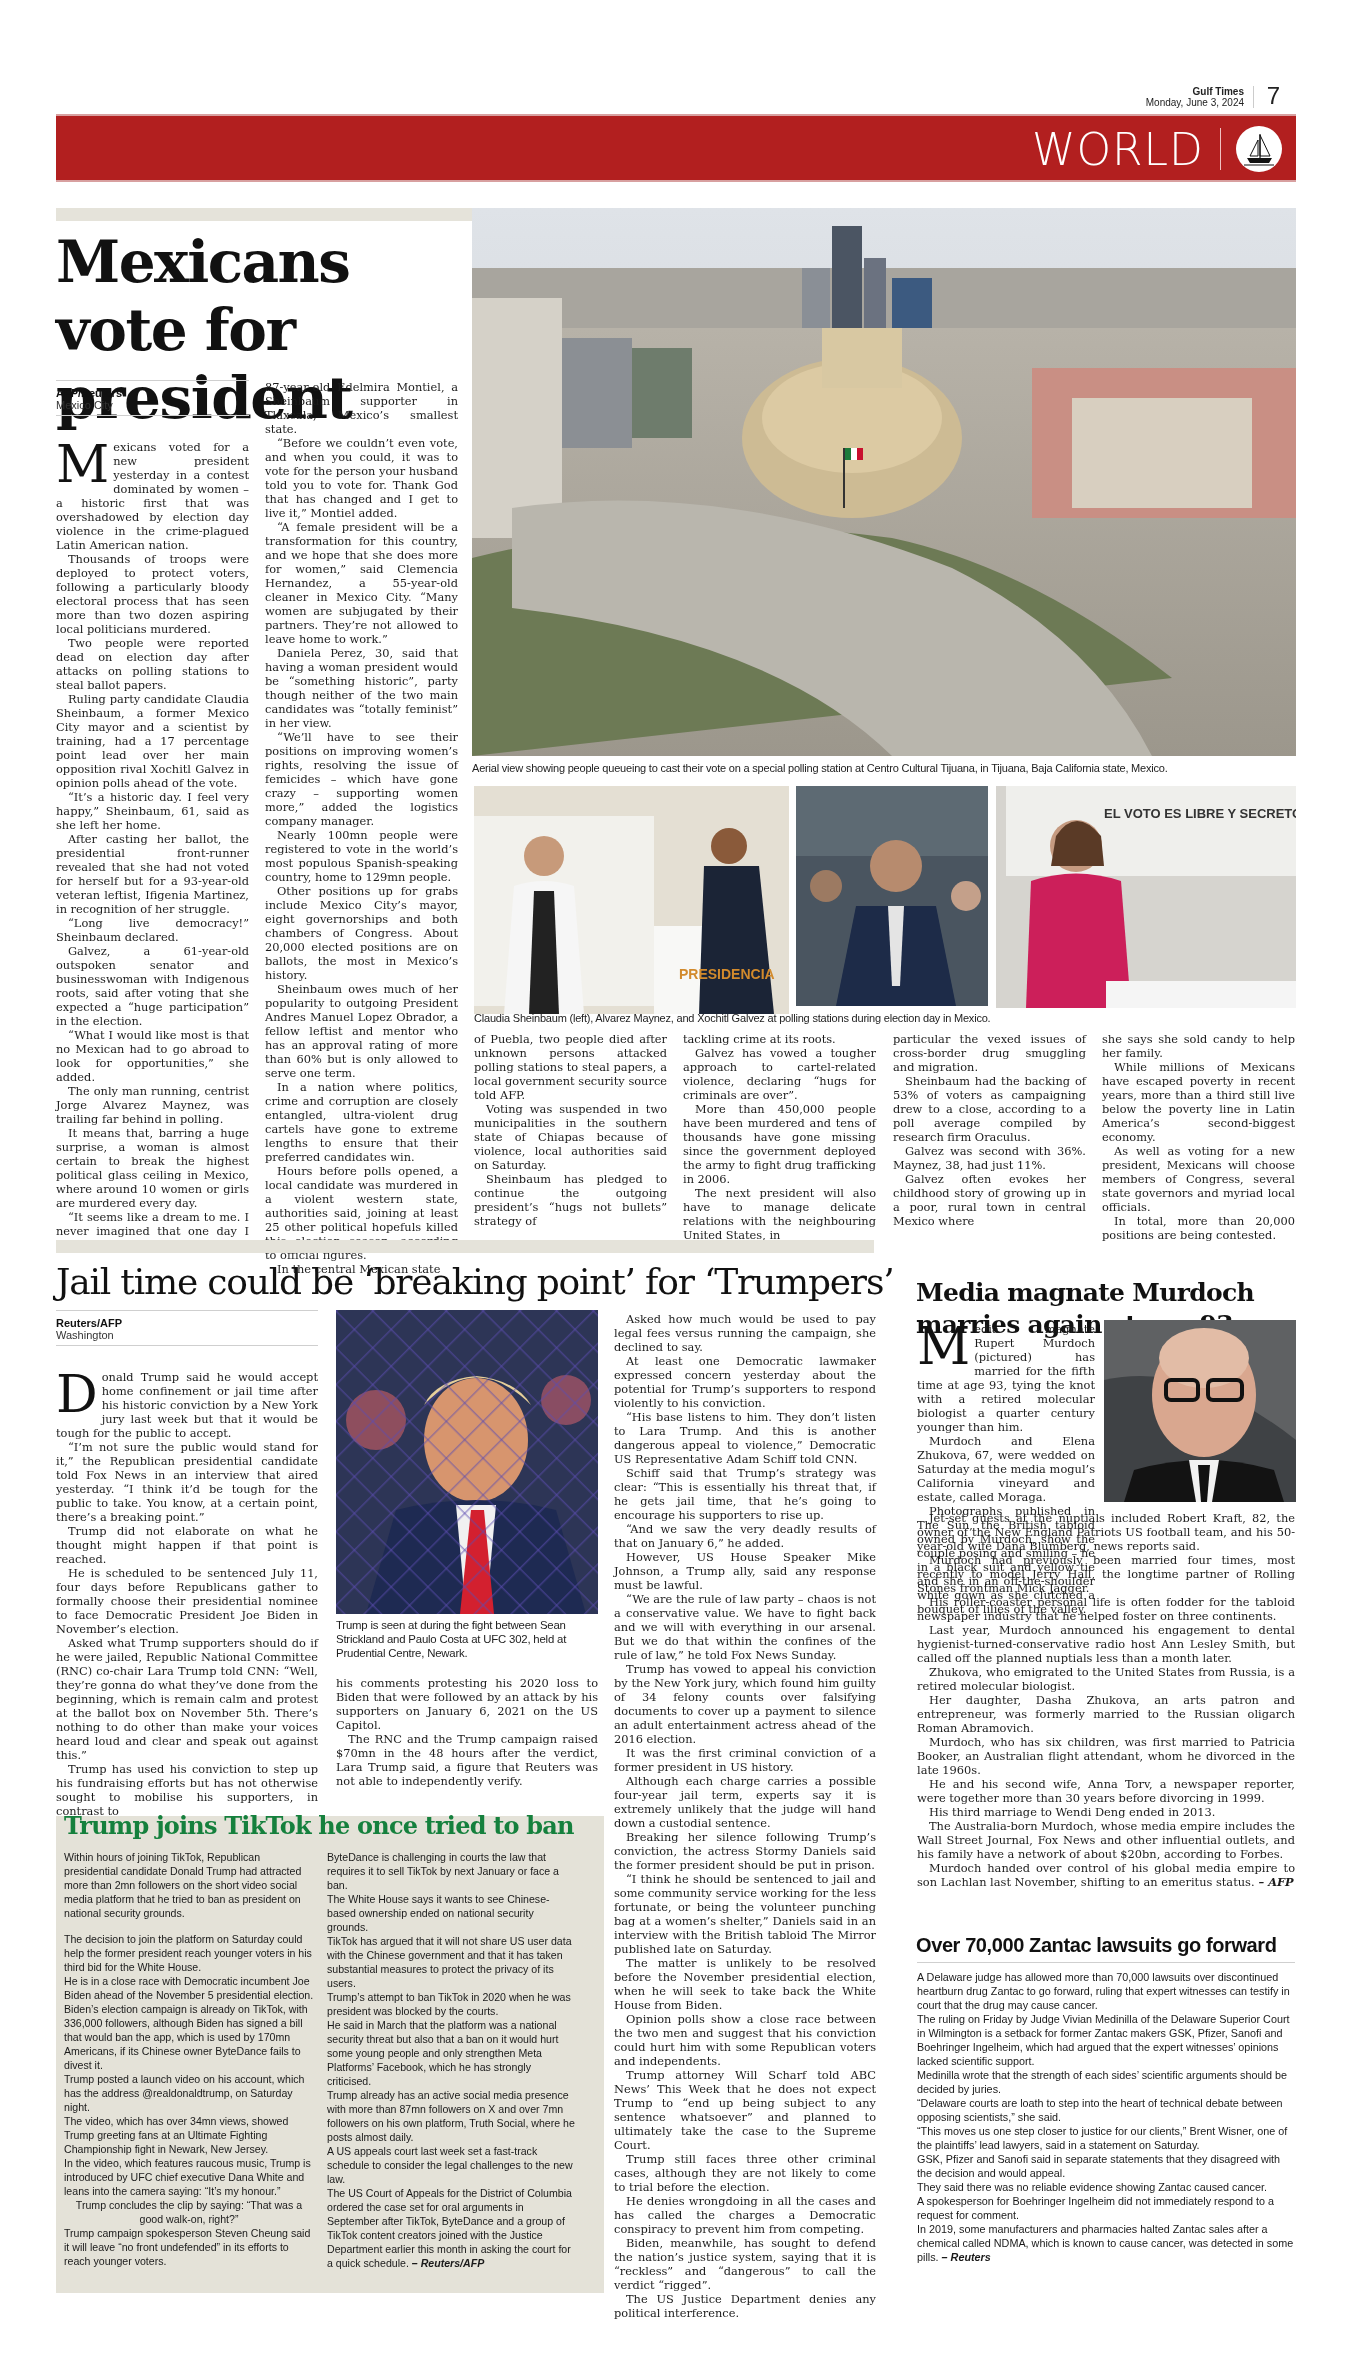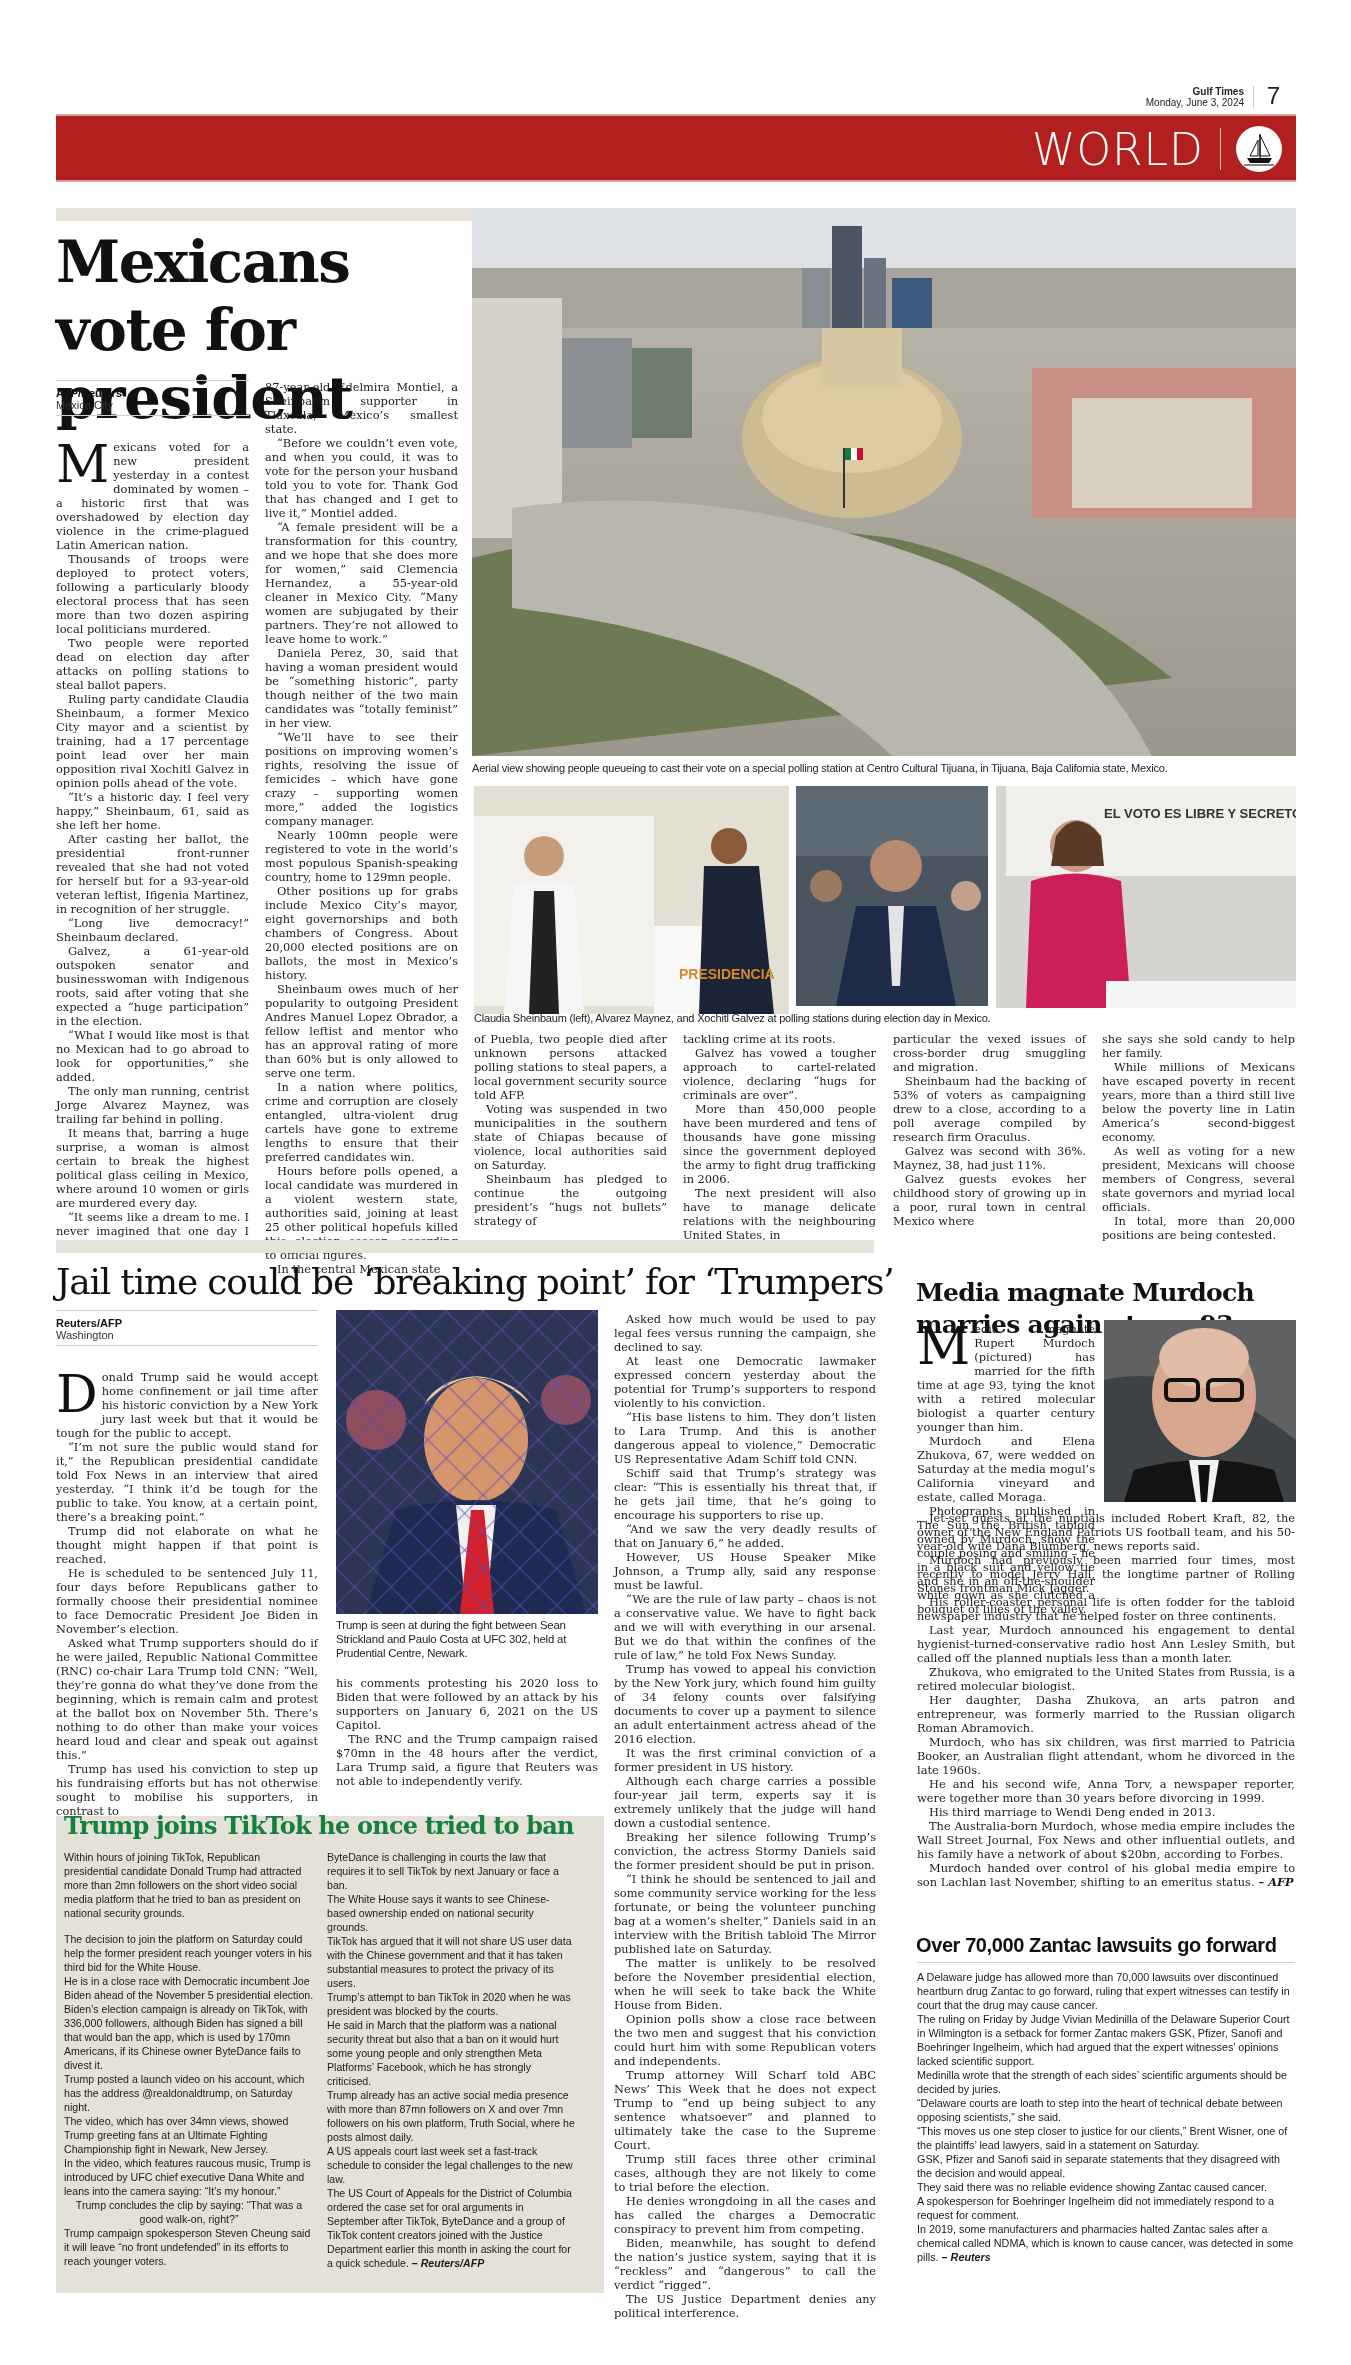--- a/index.html
+++ b/index.html
@@ -183,21 +183,21 @@
 <div class="abs col" id="mex-col4" style="left:683px;top:1032px;width:193px;">
     <p class="first">tackling crime at its roots.</p>
     <p>Galvez has vowed a tougher approach to cartel-related violence, declaring “hugs for criminals are over”.</p>
     <p>More than 450,000 people have been murdered and tens of thousands have gone missing since the government deployed the army to fight drug trafficking in 2006.</p>
     <p>The next president will also have to manage delicate relations with the neighbouring United States, in</p>
   </div>
 <div class="abs col" id="mex-col5" style="left:893px;top:1032px;width:193px;">
     <p class="first">particular the vexed issues of cross-border drug smuggling and migration.</p>
     <p>Sheinbaum had the backing of 53% of voters as campaigning drew to a close, according to a poll average compiled by research firm Oraculus.</p>
     <p>Galvez was second with 36%. Maynez, 38, had just 11%.</p>
-    <p>Galvez guests evokes her childhood story of growing up in a poor, rural town in central Mexico where</p>
+    <p>Galvez often evokes her childhood story of growing up in a poor, rural town in central Mexico where</p>
   </div>
 <div class="abs col" id="mex-col6" style="left:1102px;top:1032px;width:193px;">
     <p class="first">she says she sold candy to help her family.</p>
     <p>While millions of Mexicans have escaped poverty in recent years, more than a third still live below the poverty line in Latin America’s second-biggest economy.</p>
     <p>As well as voting for a new president, Mexicans will choose members of Congress, several state governors and myriad local officials.</p>
     <p>In total, more than 20,000 positions are being contested.</p>
   </div>
 
 <div class="abs grey-rule" style="left:56px;top:1240px;width:818px;"></div>
 <div id="jail-headline" class="abs">Jail time could be ‘breaking point’ for ‘Trumpers’</div>

